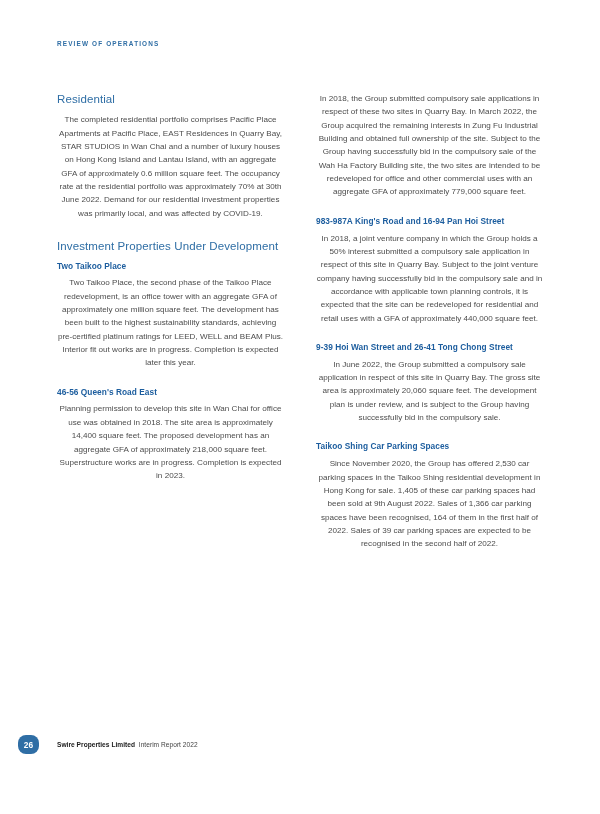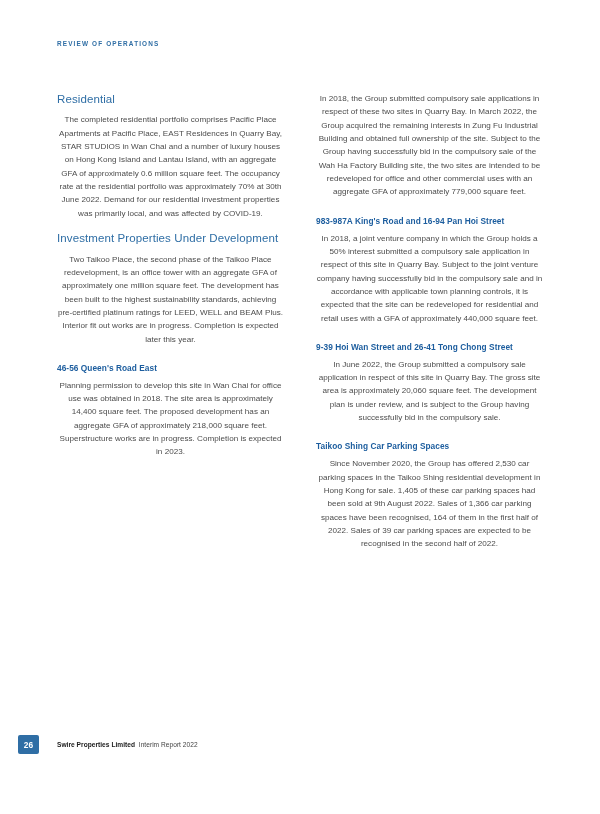--- a/index.html
+++ b/index.html
@@ -46,21 +46,21 @@
   
   h2.section-title {
     margin: 0 0 7px 0;
     font-size: 11.5px;
     font-weight: normal;
     color: #2f6ea5;
     letter-spacing: 0.1px;
     line-height: 1.25;
   }
   h2.section-title.spaced {
-    margin-top: 11px;
+    margin-top: 19px;
   }
   h3.sub-title {
     margin: 0 0 4px 0;
     font-size: 8.3px;
     font-weight: bold;
     color: #1c5d9e;
     line-height: 1.42;
     letter-spacing: 0.05px;
   }
   h3.sub-title.spaced {
@@ -83,21 +83,21 @@
     position: absolute;
     left: 18px;
     bottom: 22px;
     display: flex;
     align-items: center;
   }
   .page-badge {
     width: 21px;
     height: 19px;
     background: #2f6ea5;
-    border-radius: 2px;
+    border-radius: 8px;
     display: flex;
     align-items: center;
     justify-content: center;
     color: #ffffff;
     font-size: 8.4px;
     font-weight: bold;
     letter-spacing: 0.2px;
   }
   .footer-text {
     margin-left: 18px;
@@ -124,20 +124,21 @@
 
   <div class="columns">
 
     <div class="col">
 
       <h2 class="section-title">Residential</h2>
       <p class="body">The completed residential portfolio comprises Pacific Place Apartments at Pacific Place, EAST Residences in Quarry Bay, STAR STUDIOS in Wan Chai and a number of luxury houses on Hong Kong Island and Lantau Island, with an aggregate GFA of approximately 0.6 million square feet. The occupancy rate at the residential portfolio was approximately 70% at 30th June 2022. Demand for our residential investment properties was primarily local, and was affected by COVID-19.</p>
 
       <h2 class="section-title spaced">Investment Properties Under Development</h2>
 
+      <h3 class="sub-title">Two Taikoo Place</h3>
       <p class="body">Two Taikoo Place, the second phase of the Taikoo Place redevelopment, is an office tower with an aggregate GFA of approximately one million square feet. The development has been built to the highest sustainability standards, achieving pre-certified platinum ratings for LEED, WELL and BEAM Plus. Interior fit out works are in progress. Completion is expected later this year.</p>
 
       <h3 class="sub-title spaced">46-56 Queen's Road East</h3>
       <p class="body">Planning permission to develop this site in Wan Chai for office use was obtained in 2018. The site area is approximately 14,400 square feet. The proposed development has an aggregate GFA of approximately 218,000 square feet. Superstructure works are in progress. Completion is expected in 2023.</p>
 
     </div>
 
     <div class="col">
 
 

